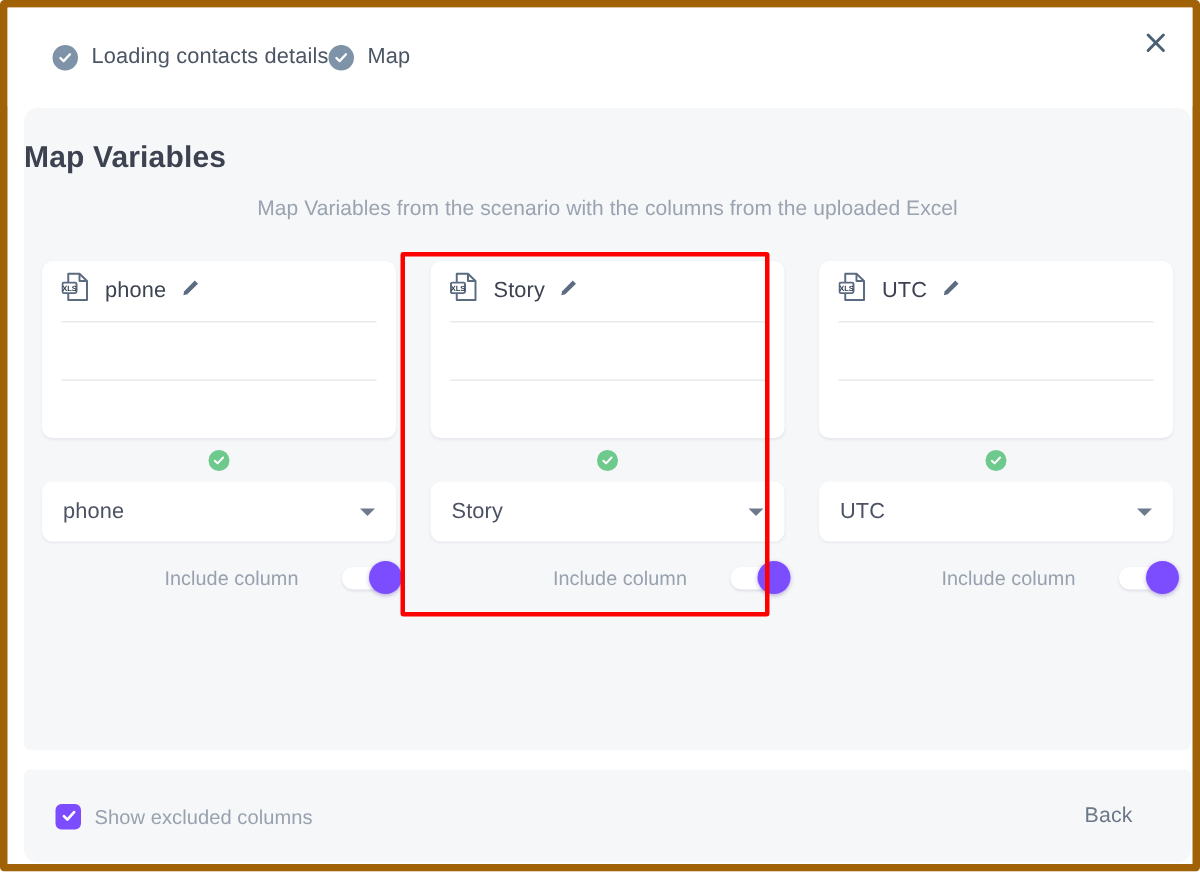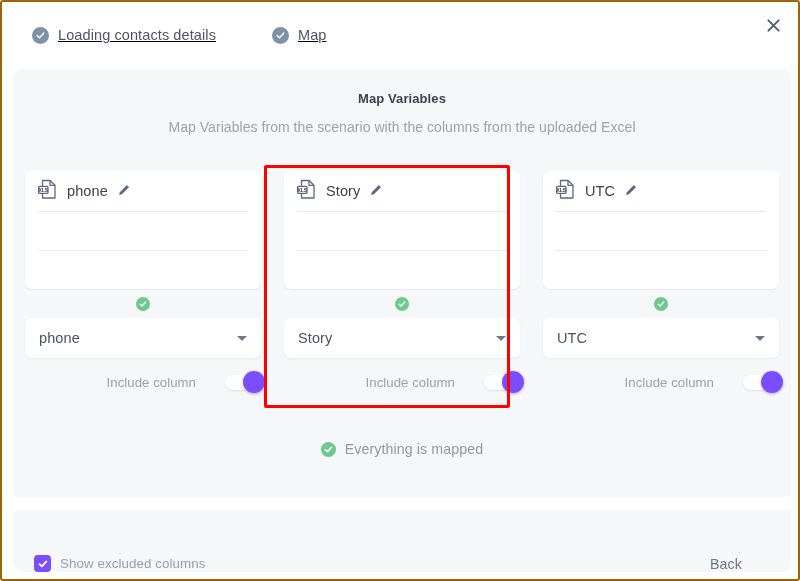--- a/index.html
+++ b/index.html
@@ -11,43 +11,42 @@
     background: #ffffff;
     font-family: "Liberation Sans", sans-serif;
     -webkit-font-smoothing: antialiased;
   }
 
   .window {
     position: relative;
     width: 800px;
     height: 581px;
     background: #ffffff;
-    border: 2px solid #a16207;
+    border: 5px solid #a16207;
     border-radius: 3px;
     overflow: hidden;
-    text-decoration: underline;
   }
 
   
   .steps-bar {
     position: relative;
     height: 66px;
     display: flex;
     align-items: center;
     padding-left: 30px;
     background: #ffffff;
   }
 
   .step {
     display: flex;
     align-items: center;
     gap: 9px;
     cursor: pointer;
   }
-  .step + .step { margin-left: 56px; }
+  .step + .step { }
 
   .step-check {
     width: 17px;
     height: 17px;
     border-radius: 50%;
     background: #7e93a7;
     display: flex;
     align-items: center;
     justify-content: center;
     flex: 0 0 auto;
@@ -79,22 +78,22 @@
     position: absolute;
     left: 11px;
     top: 67px;
     width: 778px;
     height: 428px;
     background: #f6f7f9;
     border-radius: 9px 9px 4px 4px;
   }
 
   .panel-title {
-    text-align: center;
-    font-size: 13px;
+    text-align: left;
+    font-size: 20px;
     font-weight: bold;
     color: #3c4250;
     padding-top: 22px;
     letter-spacing: .1px;
   }
 
   .panel-sub {
     text-align: center;
     font-size: 14px;
     color: #9aa3b0;
@@ -246,21 +245,21 @@
   
   .footer {
     position: absolute;
     left: 11px;
     top: 508px;
     width: 778px;
     height: 62px;
     background: #f6f7f9;
     border-radius: 4px 4px 9px 9px;
     display: flex;
-    align-items: flex-end;
+    align-items: center;
     padding: 0 23px 0 21px;
   }
 
   .checkbox-wrap {
     display: flex;
     align-items: center;
     gap: 9px;
     cursor: pointer;
   }
   .checkbox {
@@ -277,21 +276,21 @@
     font-size: 13.4px;
     color: #98a1ae;
     letter-spacing: .05px;
   }
 
   .footer-spacer { flex: 1 1 auto; }
 
   .btn-back {
     font-size: 14.2px;
     color: #6c7789;
-    margin-right: 26px;
+    margin-right: 16px;
     cursor: pointer;
     letter-spacing: .1px;
   }
 
   .btn-done {
     background: #7c4dff;
     color: #ffffff;
     font-size: 14.5px;
     font-weight: bold;
     border: none;
@@ -478,28 +477,20 @@
         <div class="toggle-row">
           <span class="toggle-label">Include column</span>
           <span class="toggle">
             <span class="knob"></span>
           </span>
         </div>
       </div>
 
     </div>
 
-    <div class="mapped-status">
-      <span class="ok-circle">
-        <svg width="9" height="9" viewBox="0 0 10 10">
-            <path d="M1.5 5.2 L3.8 7.4 L8.4 2.5" fill="none" stroke="#ffffff" stroke-width="1.7" stroke-linecap="round" stroke-linejoin="round"></path>
-          </svg>
-      </span>
-      <span class="mapped-text">Everything is mapped</span>
-    </div>
 
   </div>
 
   <div class="footer">
     <div class="checkbox-wrap">
       <span class="checkbox">
         <svg width="10" height="10" viewBox="0 0 10 10">
             <path d="M1.6 5.1 L3.9 7.4 L8.4 2.4" fill="none" stroke="#ffffff" stroke-width="1.8" stroke-linecap="round" stroke-linejoin="round"></path>
           </svg>
       </span>

